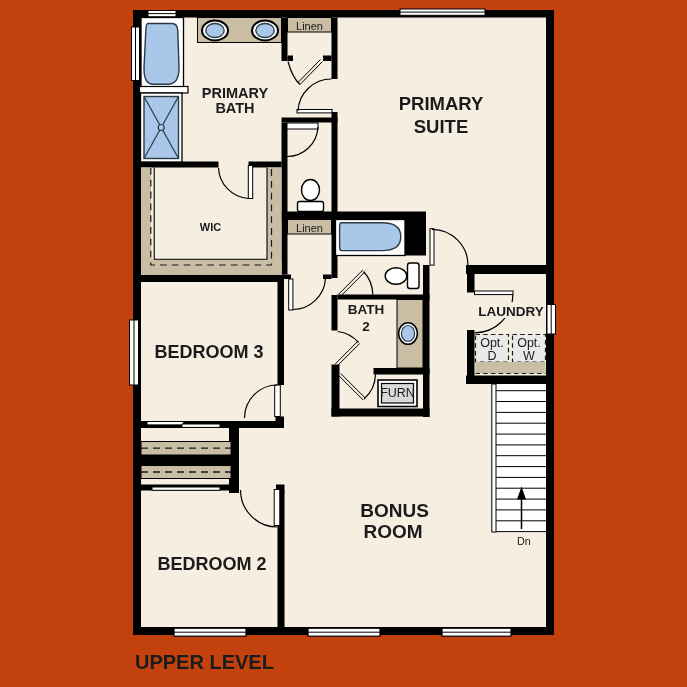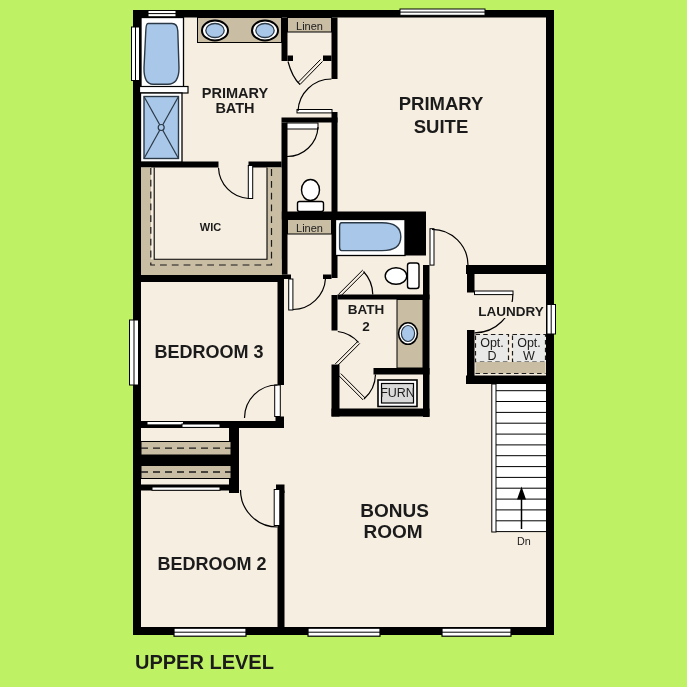--- a/index.html
+++ b/index.html
@@ -1,16 +1,16 @@
 <!DOCTYPE html>
 <html><head>
 <meta charset="utf-8">
 <style>
   html,body{margin:0;padding:0;background:#ffffff;}
-  .wrap{position:relative;width:687px;height:687px;background:#bef264;overflow:hidden;}
+  .wrap{position:relative;width:687px;height:687px;background:#c2410c;overflow:hidden;}
   svg{position:absolute;left:0;top:0;}
   text{font-family:"Liberation Sans",sans-serif;fill:#1b1b1b;}
   .rm{font-weight:bold;}
 </style>
 </head>
 <body>
 <div class="wrap">
 <svg width="687" height="687" viewBox="0 0 687 687">
 
   <rect x="133" y="10" width="421" height="625" fill="#f6eee1"></rect>

